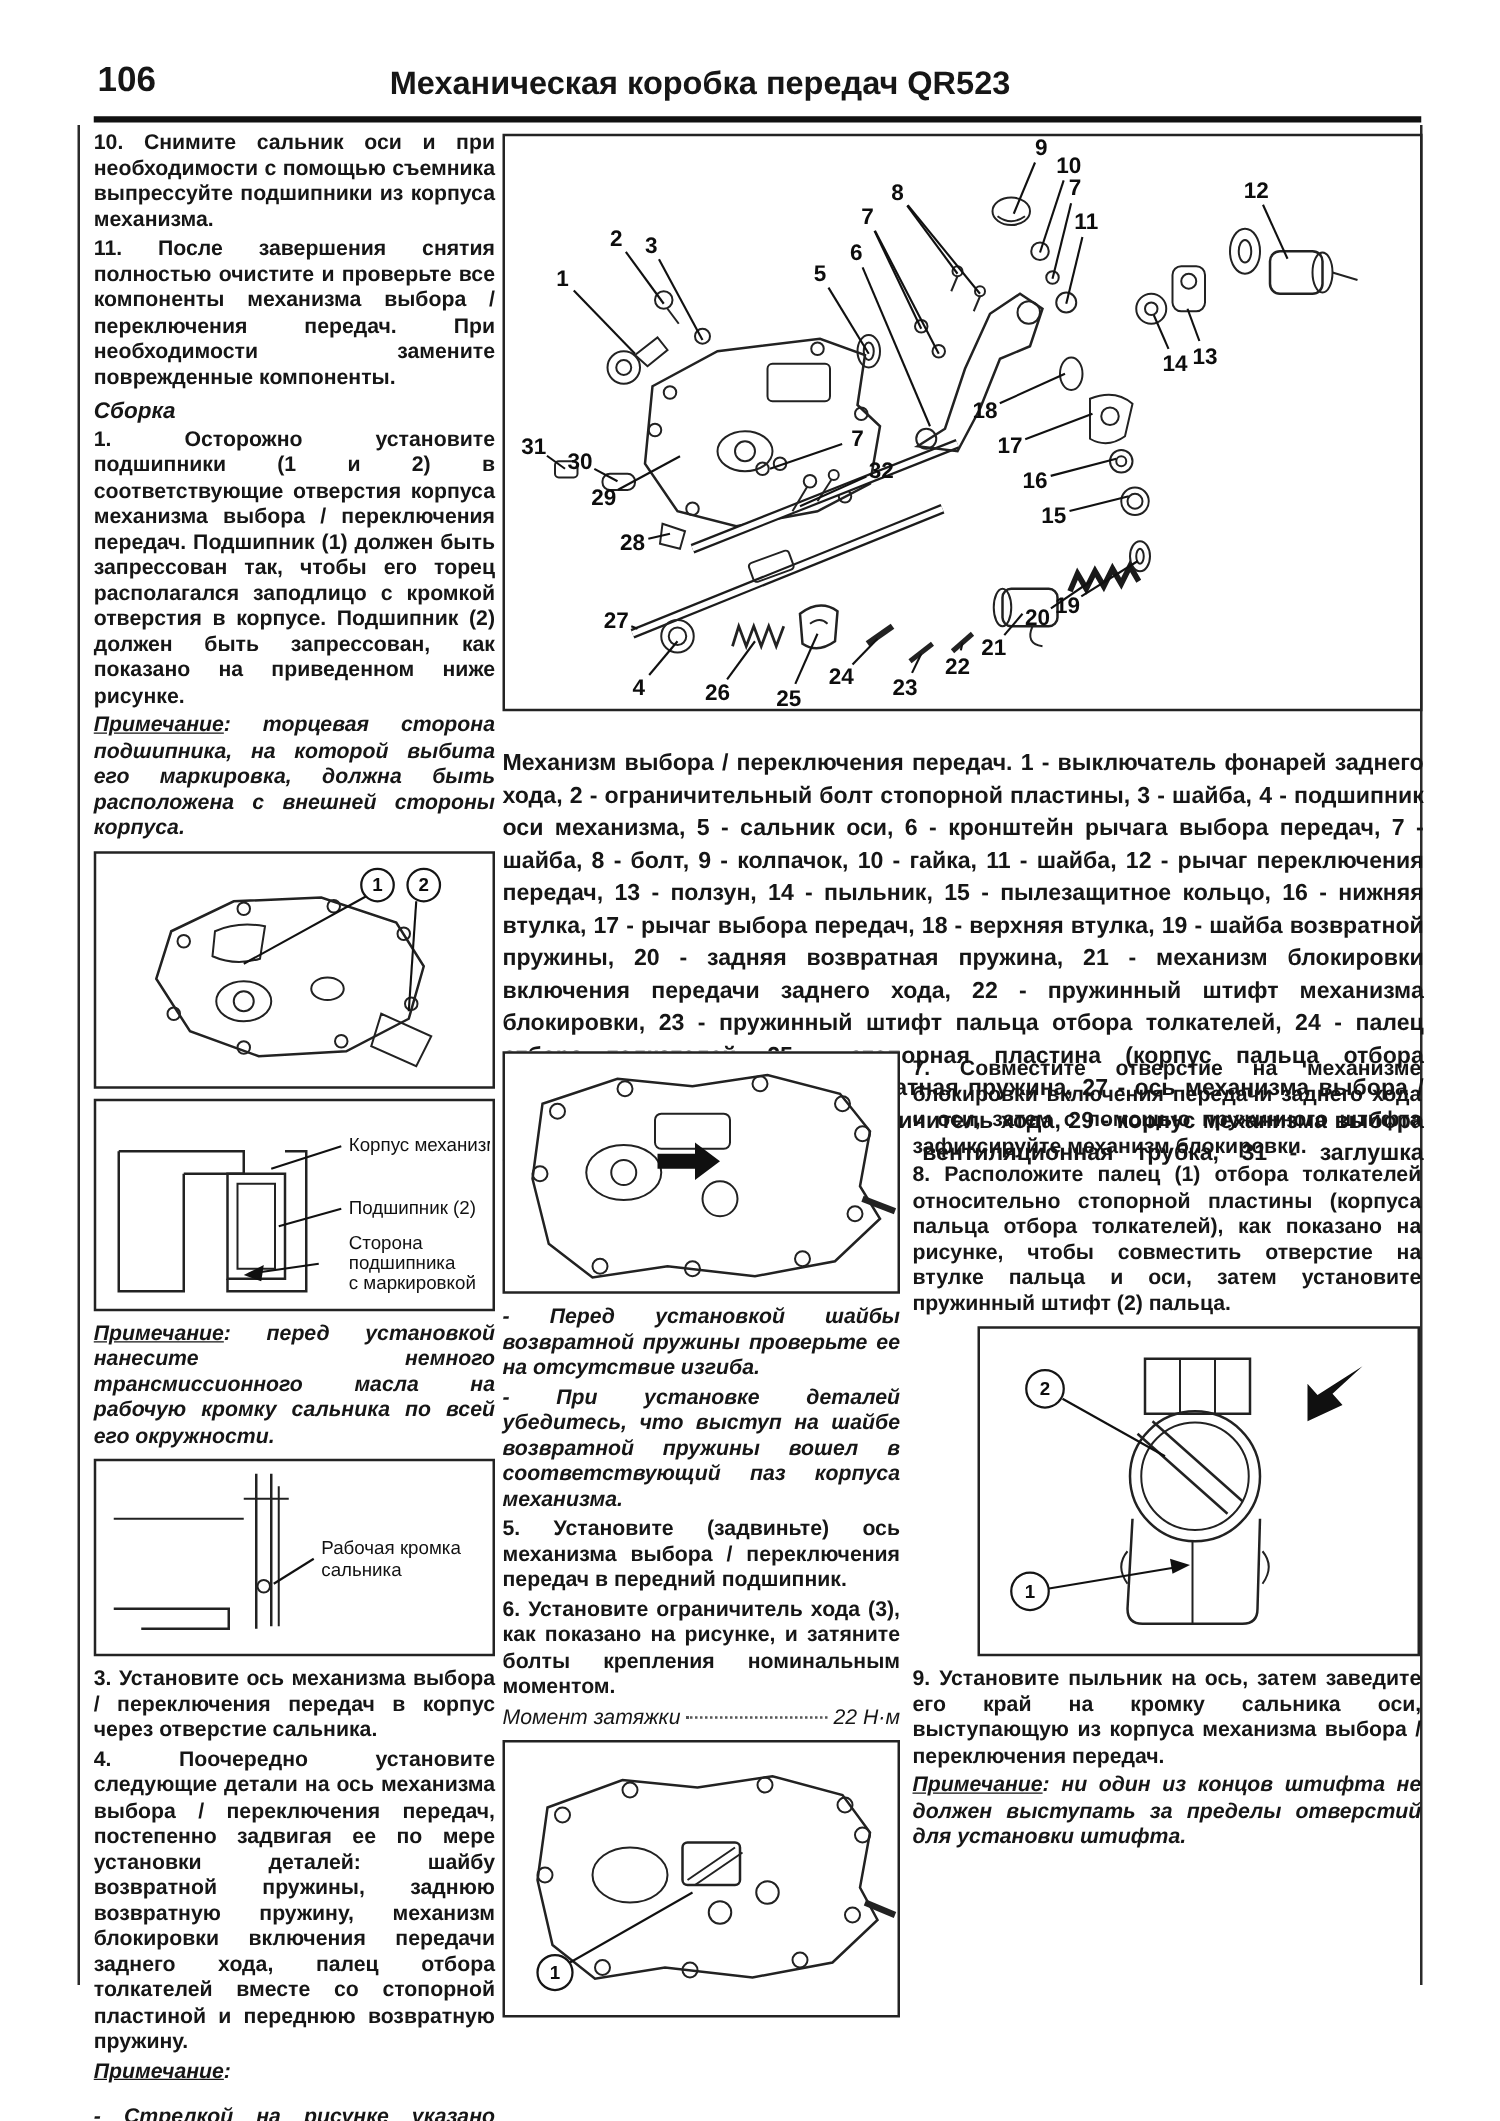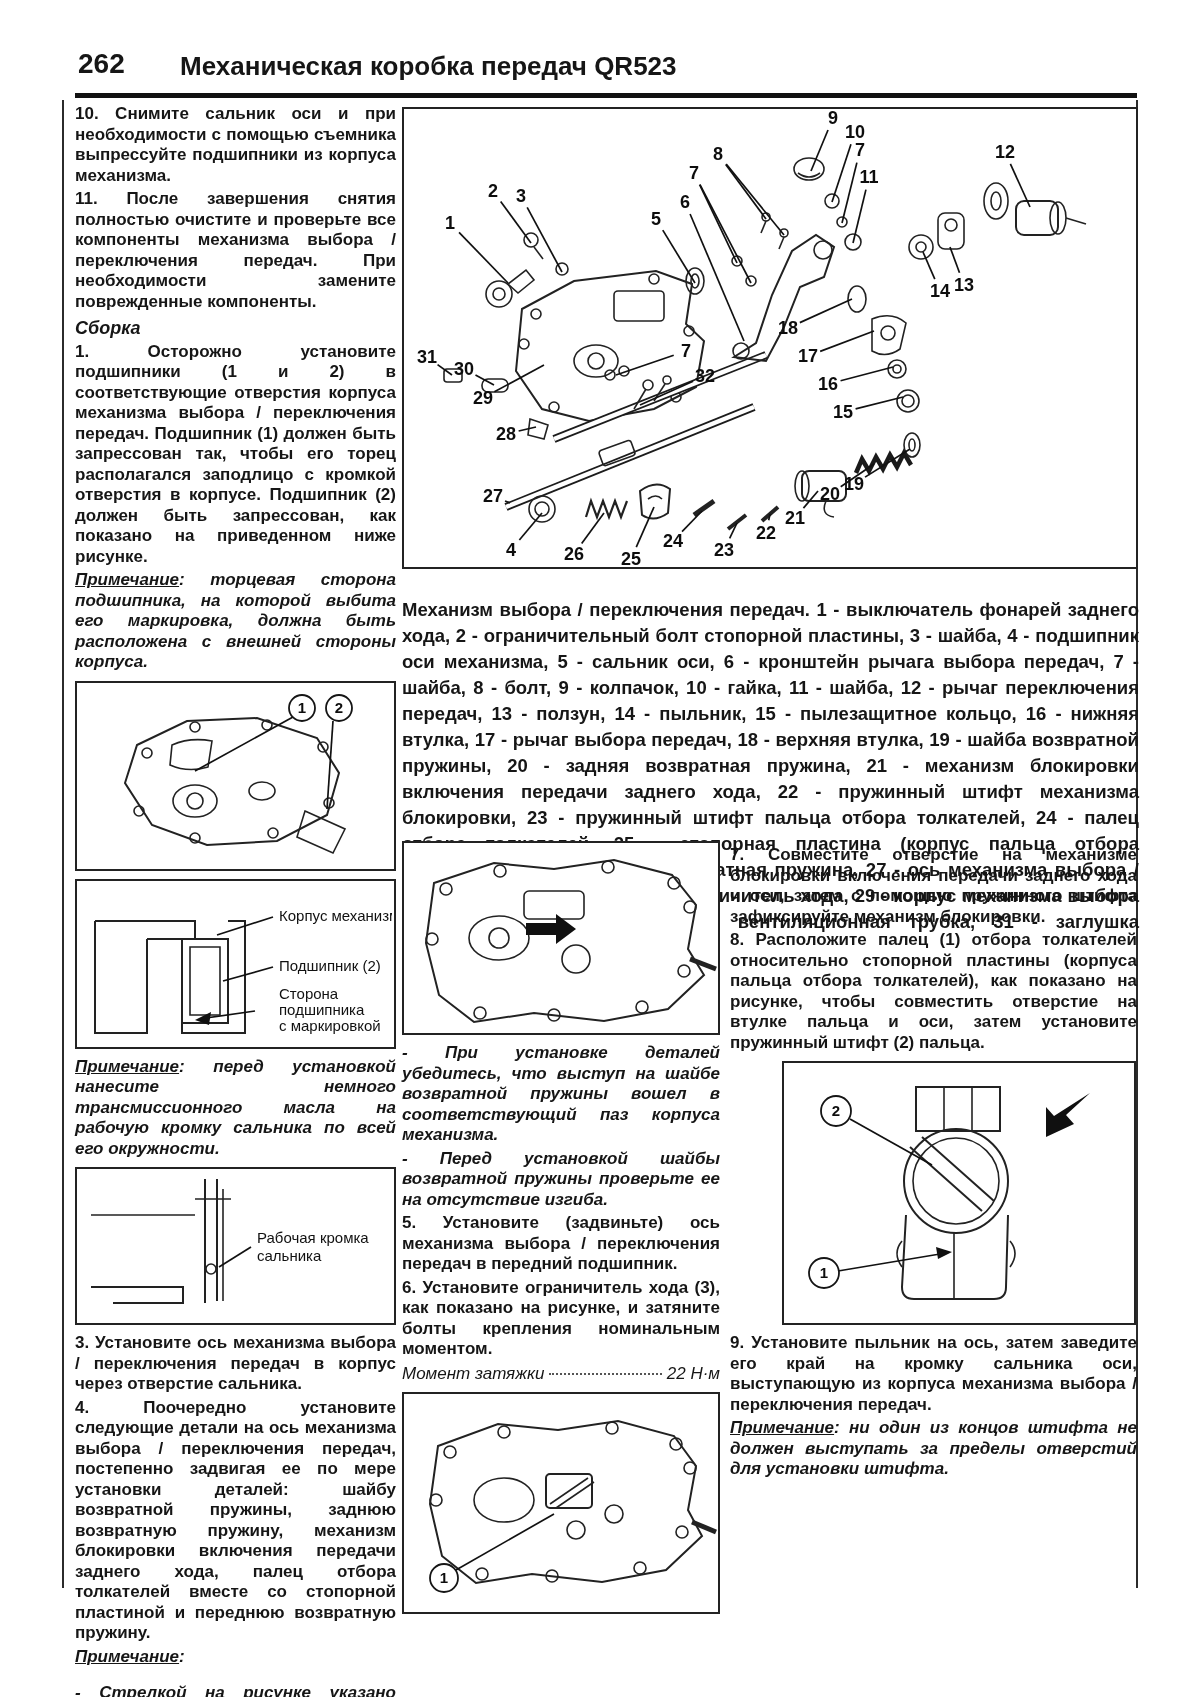--- a/index.html
+++ b/index.html
@@ -4,21 +4,21 @@
 <style>
   html,body{margin:0;padding:0;}
   body{
     width:1200px;height:1697px;position:relative;
     background:#ffffff;color:#161616;
     font-family:"Liberation Sans",sans-serif;
     font-size:17px;line-height:20.5px;
   }
   .vrule{position:absolute;width:2px;background:#2b2b2b;}
   #page-num{position:absolute;left:78px;top:54px;font-size:28px;font-weight:bold;}
-  #page-title{position:absolute;left:180px;top:56px;width:760px;font-size:26px;font-weight:bold;}
+  #page-title{position:absolute;left:180px;top:56px;width:760px;text-align:center;font-size:26px;font-weight:bold;}
   #header-rule{position:absolute;left:75px;top:93px;width:1062px;height:5px;background:#111;}
   .col{position:absolute;text-align:justify;hyphens:auto;}
   .col p{margin:0 0 3px 0;font-weight:bold;}
   .heading{font-weight:bold;font-style:italic;margin:6px 0 3px 0 !important;font-size:18px;}
   .note{font-style:italic;}
   .note .lbl{text-decoration:underline;}
   .figbox{border:2px solid #232323;background:#fff;margin:8px 0;overflow:hidden;}
   svg{display:block;}
   svg *{vector-effect:non-scaling-stroke;}
   .ln{stroke:#222;stroke-width:1.6;fill:none;}
@@ -40,21 +40,21 @@
   #right-col{left:730px;top:845px;width:407px;}
   .torque{display:flex;align-items:baseline;font-style:italic;margin:4px 0 6px 0;}
   .torque .dots{flex:1;border-bottom:2px dotted #555;margin:0 5px;transform:translateY(-4px);}
   .fig-right{margin-left:52px !important;width:350px;}
 </style>
 </head>
 <body>
 
 <div class="vrule" style="left:62px;top:100px;height:1488px;"></div>
 <div class="vrule" style="left:1136px;top:100px;height:1488px;"></div>
-<div id="page-num">262</div>
+<div id="page-num">106</div>
 <div id="page-title">Механическая коробка передач QR523</div>
 <div id="header-rule"></div>
 
 <div id="left-col" class="col">
   <p>10. Снимите сальник оси и при необходимости с помощью съемника выпрессуйте подшипники из корпуса механизма.</p>
   <p>11. После завершения снятия полностью очистите и проверьте все компоненты механизма выбора / переключения передач. При необходимости замените поврежденные компоненты.</p>
   <p class="heading">Сборка</p>
   <p>1. Осторожно установите подшипники (1 и 2) в соответствующие отверстия корпуса механизма выбора / переключения передач. Подшипник (1) должен быть запрессован так, чтобы его торец располагался заподлицо с кромкой отверстия в корпусе. Подшипник (2) должен быть запрессован, как показано на приведенном ниже рисунке.</p>
   <p class="note"><span class="lbl">Примечание</span><span>: торцевая сторона подшипника, на которой выбита его маркировка, должна быть расположена с внешней стороны корпуса.</span></p>
 
@@ -310,22 +310,22 @@
       <circle class="ln" cx="76" cy="170" r="6"></circle>
         <circle class="ln" cx="28" cy="96" r="6"></circle>
       <ellipse class="ln" cx="95" cy="95" rx="30" ry="22"></ellipse>
         <circle class="ln" cx="95" cy="95" r="10"></circle>
       <circle class="ln" cx="172" cy="116" r="14"></circle>
       <rect class="ln" x="120" y="48" width="60" height="28" rx="5"></rect>
       <line class="ln" x1="286" y1="116" x2="312" y2="126" style="stroke-width:5"></line>
       <polygon class="solid" points="122,80 152,80 152,71 172,86 152,101 152,92 122,92"></polygon>
     </svg>
   </div>
+  <p class="note">- Перед установкой шайбы возвратной пружины проверьте ее на отсутствие изгиба.</p>
   <p class="note">- При установке деталей убедитесь, что выступ на шайбе возвратной пружины вошел в соответствующий паз корпуса механизма.</p>
-  <p class="note">- Перед установкой шайбы возвратной пружины проверьте ее на отсутствие изгиба.</p>
   <p>5. Установите (задвиньте) ось механизма выбора / переключения передач в передний подшипник.</p>
   <p>6. Установите ограничитель хода (3), как показано на рисунке, и затяните болты крепления номинальным моментом.</p>
   <div class="torque">
     <span>Момент затяжки</span>
     <span class="dots"></span>
     <span>22 Н·м</span>
   </div>
 
   <div class="figbox">
     <svg width="314" height="218" viewBox="0 0 314 218">

